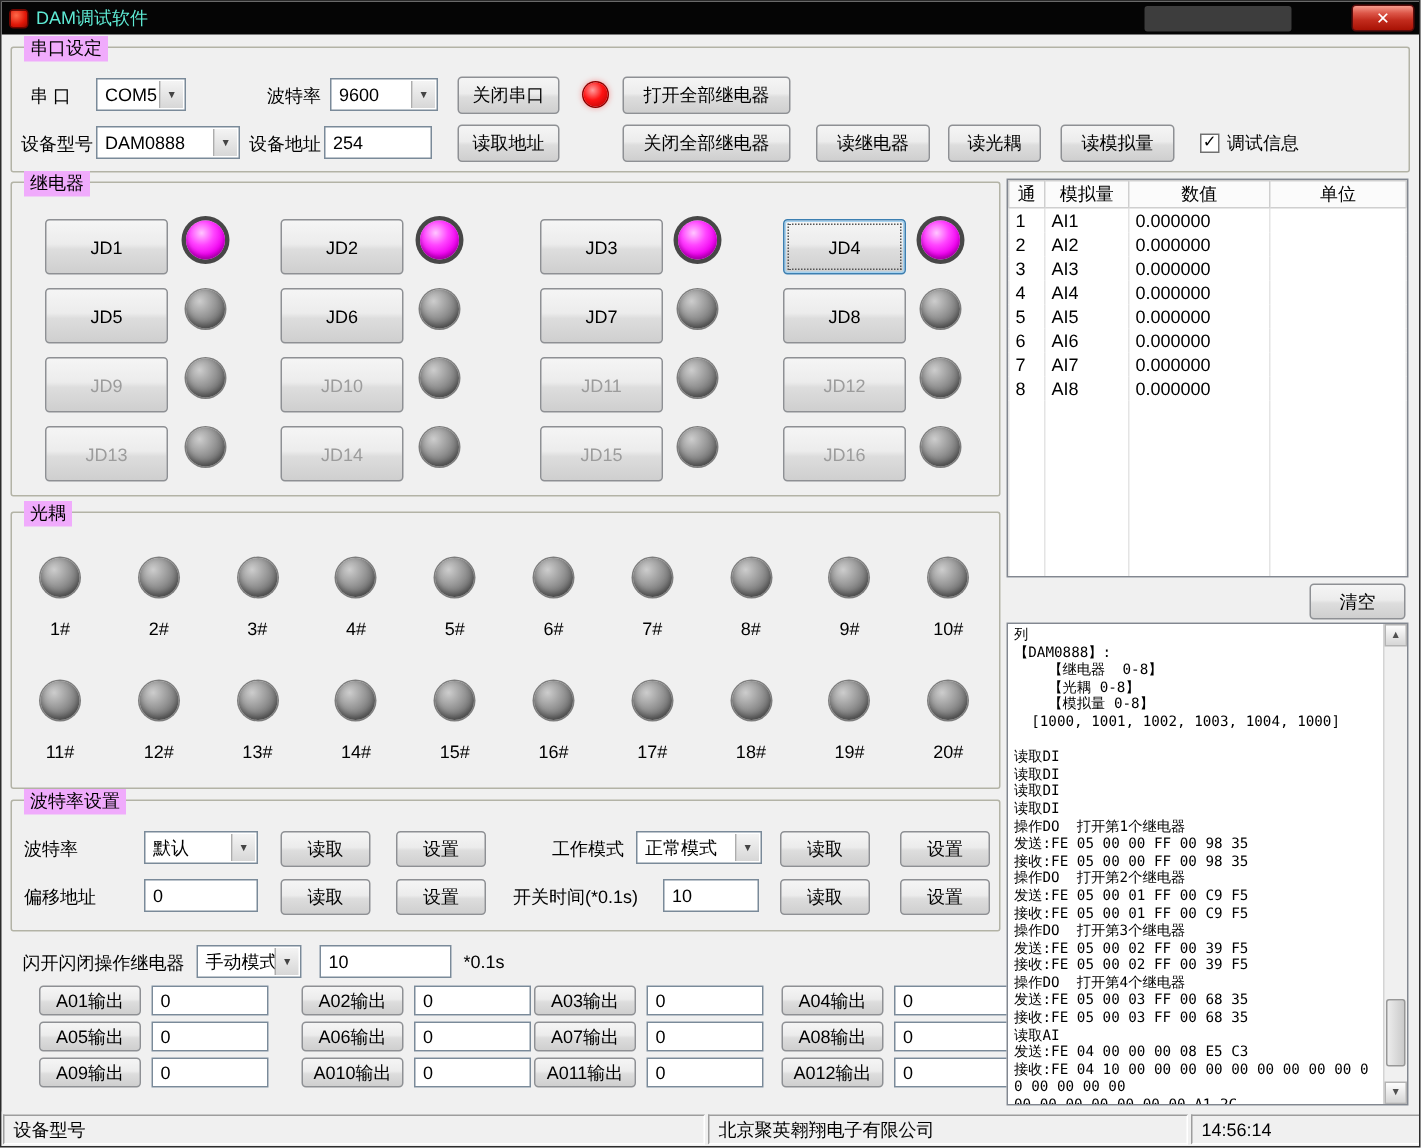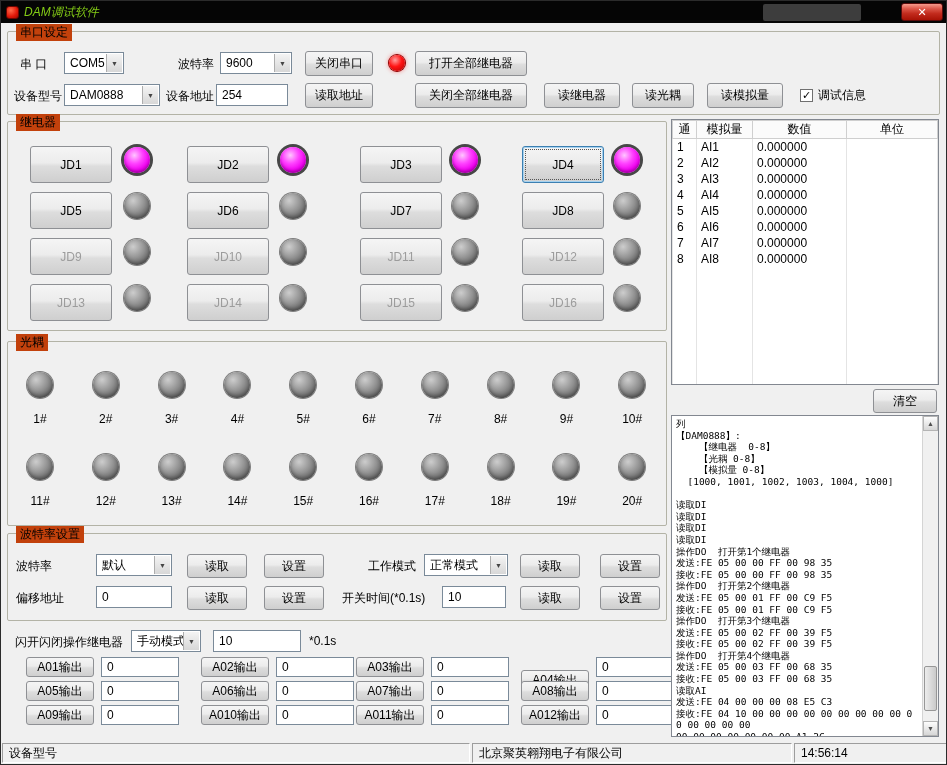--- a/index.html
+++ b/index.html
@@ -8,28 +8,28 @@
     font-family:"Liberation Sans","DejaVu Sans",sans-serif;
     font-size:12px; color:#000;
     background:#f0f0f0; position:relative; overflow:hidden;
     border:1px solid #2b2b2b;
   }
   
   .titlebar { position:absolute; left:0; top:0; width:100%; height:22px; background:#050505;
     display:flex; align-items:center; padding:0 5px; z-index:50; }
   .app-icon { width:13px; height:13px; border-radius:3px; margin-right:5px;
     background:radial-gradient(circle at 35% 30%, #ff6a4a, #e01708 60%, #9c0b00); border:1px solid #6e0500; }
-  .title-text { color:#84cc16; font-size:12px;font-style:italic; }
+  .title-text { color:#5eead4; font-size:12px; }
   .artifact { position:absolute; left:762px; top:3px; width:98px; height:17px; background:#3d3d3d; border-radius:2px; }
   .close-btn { position:absolute; right:3px; top:2px; width:42px; height:18px; border-radius:3px;
     background:linear-gradient(#f59a8c,#dc5648 30%,#c22b1d 60%,#a81205); border:1px solid #5a0c0c;
     color:#fff; display:flex; align-items:center; justify-content:center; font-size:11px; font-weight:bold; }
   
   .group { position:absolute; border:1px solid #b3b3a6; border-radius:2px; background:transparent; }
-  .group-title { position:absolute; top:-8px; left:8px; background:#c2410c; padding:0 4px; font-size:12px; white-space:nowrap; }
+  .group-title { position:absolute; top:-8px; left:8px; background:#f0abfc; padding:0 4px; font-size:12px; white-space:nowrap; }
   .lbl { position:absolute; white-space:nowrap; font-size:12px; }
   .bold { font-weight:bold; }
   
   .btn { position:absolute; display:flex; align-items:center; justify-content:center;
     background:linear-gradient(#f5f5f5,#ececec 45%,#dddddd 55%,#cfcfcf);
     border:1px solid #8e9094; border-radius:3px; font-size:12px; cursor:default; white-space:nowrap; }
   .btn.h25 { height:25px; }
   .btn.h24 { height:24px; }
   .relay-btn { width:82px; height:37px; }
   .relay-btn.disabled { color:#9c9c9c; }
@@ -336,21 +336,21 @@
   <span class="lbl" style="left:300px; top:5px;">*0.1s</span>
 </div>
 
 <div style="position:absolute; left:0; top:654px; width:660px; height:80px;">
     <div class="btn out-btn" style="left: 25px; top: 2px;">A01输出</div>
     <div class="tinput out-input" style="left: 100px; top: 2px;">0</div>
     <div class="btn out-btn" style="left: 200px; top: 2px;">A02输出</div>
     <div class="tinput out-input" style="left: 275px; top: 2px;">0</div>
     <div class="btn out-btn" style="left: 355px; top: 2px;">A03输出</div>
     <div class="tinput out-input" style="left: 430px; top: 2px;">0</div>
-    <div class="btn out-btn" style="left: 520px; top: 2px; margin-top: 13px;">A04输出</div>
+    <div class="btn out-btn" style="left: 520px; top: 2px;">A04输出</div>
     <div class="tinput out-input" style="left: 595px; top: 2px;">0</div>
     <div class="btn out-btn" style="left: 25px; top: 26px;">A05输出</div>
     <div class="tinput out-input" style="left: 100px; top: 26px;">0</div>
     <div class="btn out-btn" style="left: 200px; top: 26px;">A06输出</div>
     <div class="tinput out-input" style="left: 275px; top: 26px;">0</div>
     <div class="btn out-btn" style="left: 355px; top: 26px;">A07输出</div>
     <div class="tinput out-input" style="left: 430px; top: 26px;">0</div>
     <div class="btn out-btn" style="left: 520px; top: 26px;">A08输出</div>
     <div class="tinput out-input" style="left: 595px; top: 26px;">0</div>
     <div class="btn out-btn" style="left: 25px; top: 50px;">A09输出</div>

